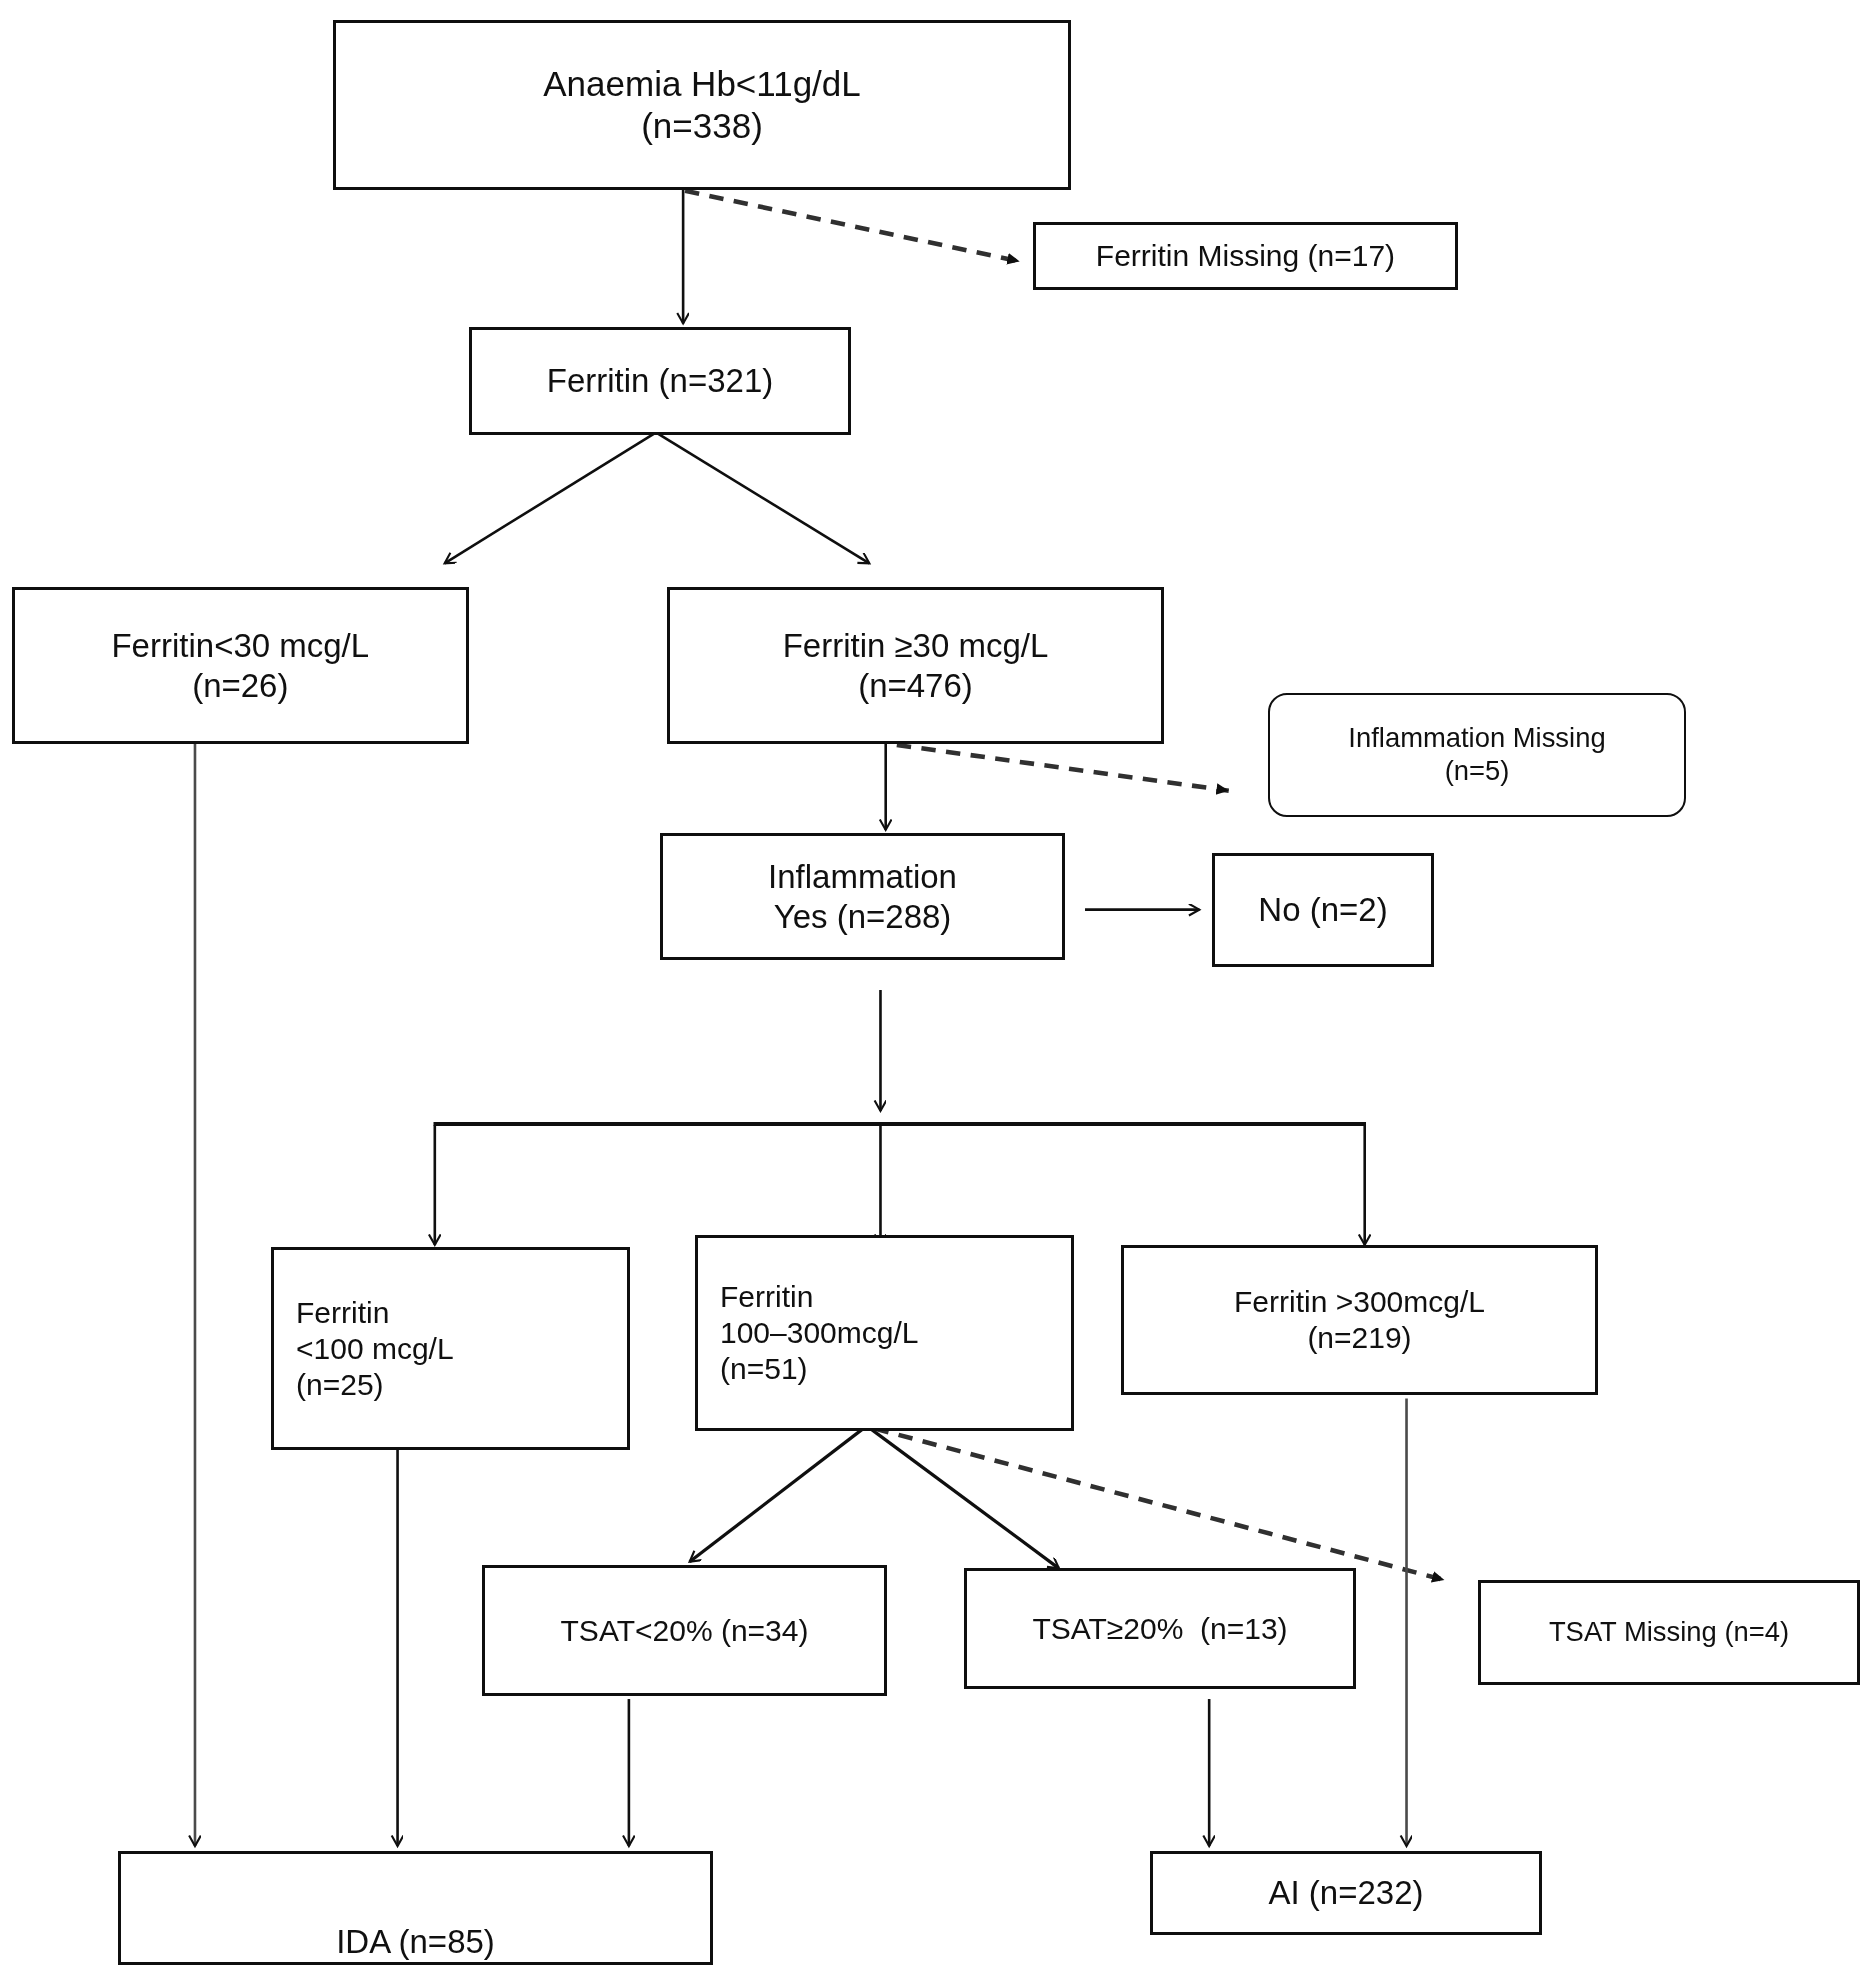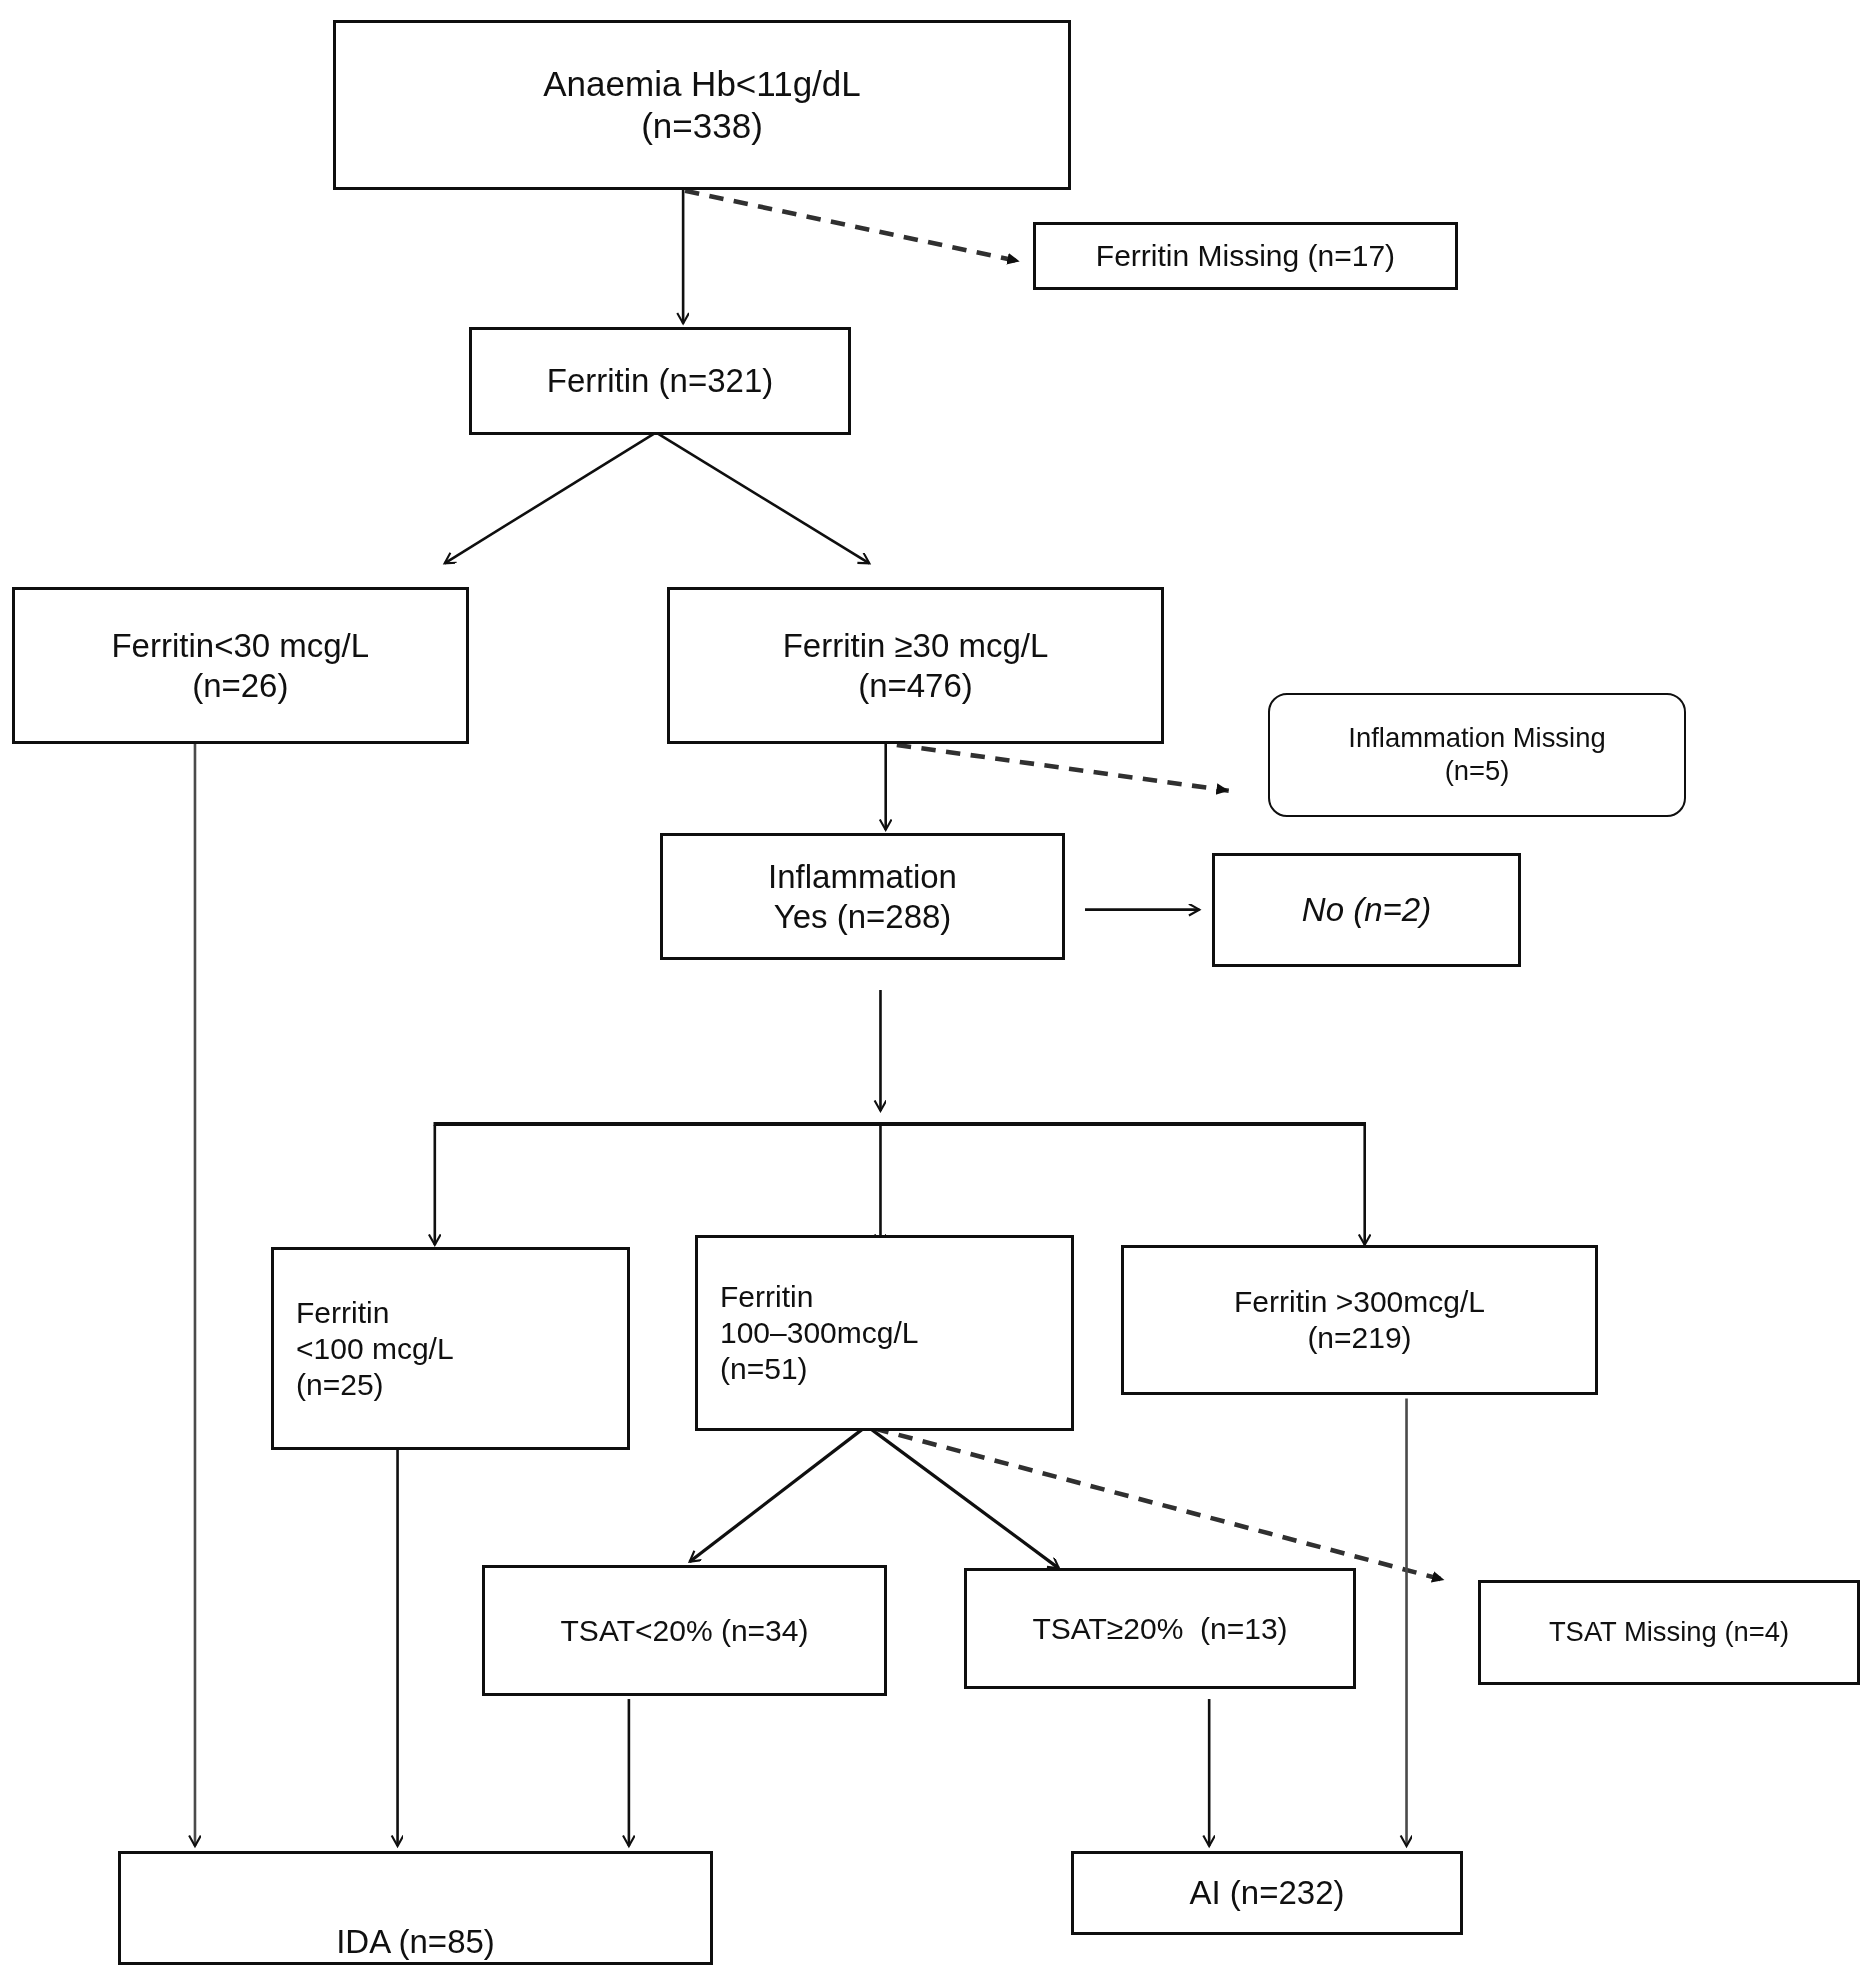--- a/index.html
+++ b/index.html
@@ -96,21 +96,21 @@
   <div class="node ctr" style="left:1268px;top:693px;width:418px;height:124px;border-radius:19px;">
     <span class="ln f-sm">Inflammation Missing</span>
     <span class="ln f-sm">(n=5)</span>
   </div>
 
   <div class="node heavy ctr" style="left:660px;top:833px;width:405px;height:127px;">
     <span class="ln f-lg">Inflammation</span>
     <span class="ln f-lg">Yes (n=288)</span>
   </div>
 
-  <div class="node heavy ctr" style="left:1212px;top:853px;width:309px;height:114px;font-style:italic;">
+  <div class="node heavy ctr" style="left:1212px;top:853px;width:222px;height:114px;">
     <span class="ln f-lg">No (n=2)</span>
   </div>
 
   <div class="node heavy lft" style="left:271px;top:1247px;width:359px;height:203px;">
     <span class="ln f-md">Ferritin</span>
     <span class="ln f-md">&lt;100 mcg/L</span>
     <span class="ln f-md">(n=25)</span>
   </div>
 
   <div class="node heavy lft" style="left:695px;top:1235px;width:379px;height:196px;">
@@ -133,18 +133,18 @@
   </div>
 
   <div class="node heavy ctr" style="left:1478px;top:1580px;width:382px;height:105px;">
     <span class="ln f-sm">TSAT Missing (n=4)</span>
   </div>
 
   <div class="node heavy ctr" style="left:118px;top:1851px;width:595px;height:114px;justify-content:flex-end;">
     <span class="ln f-lg">IDA (n=85)</span>
   </div>
 
-  <div class="node heavy ctr" style="left:1071px;top:1851px;width:392px;height:84px;">
+  <div class="node heavy ctr" style="left:1150px;top:1851px;width:392px;height:84px;">
     <span class="ln f-lg">AI (n=232)</span>
   </div>
 
 </div>
 
 
 </body></html>

